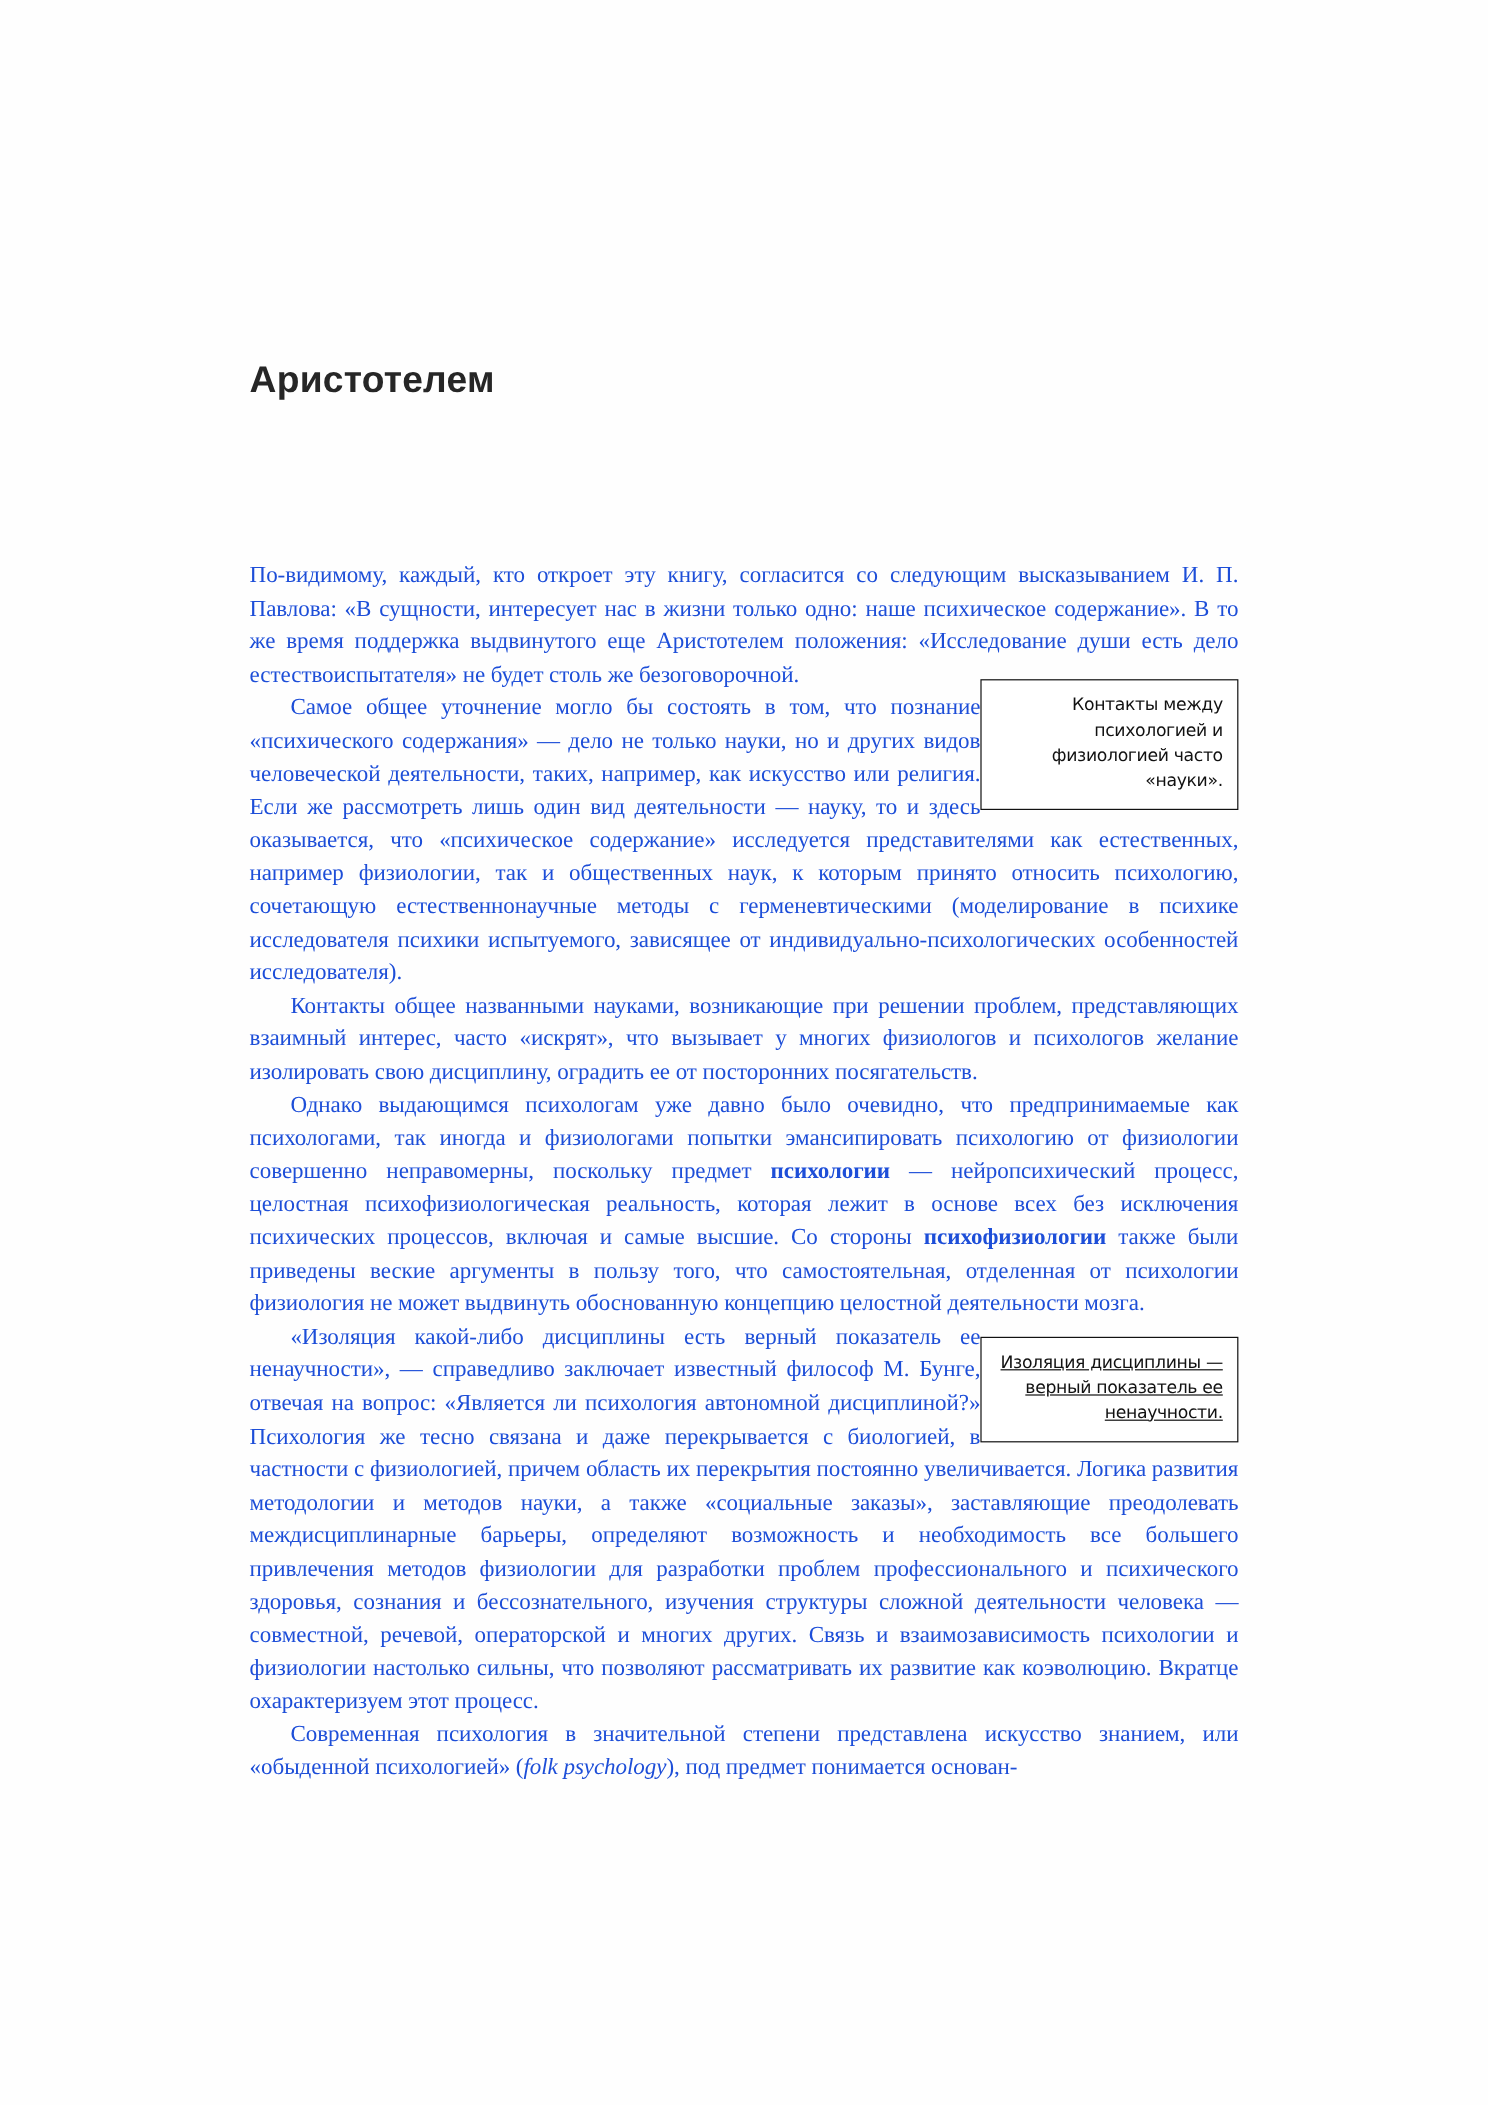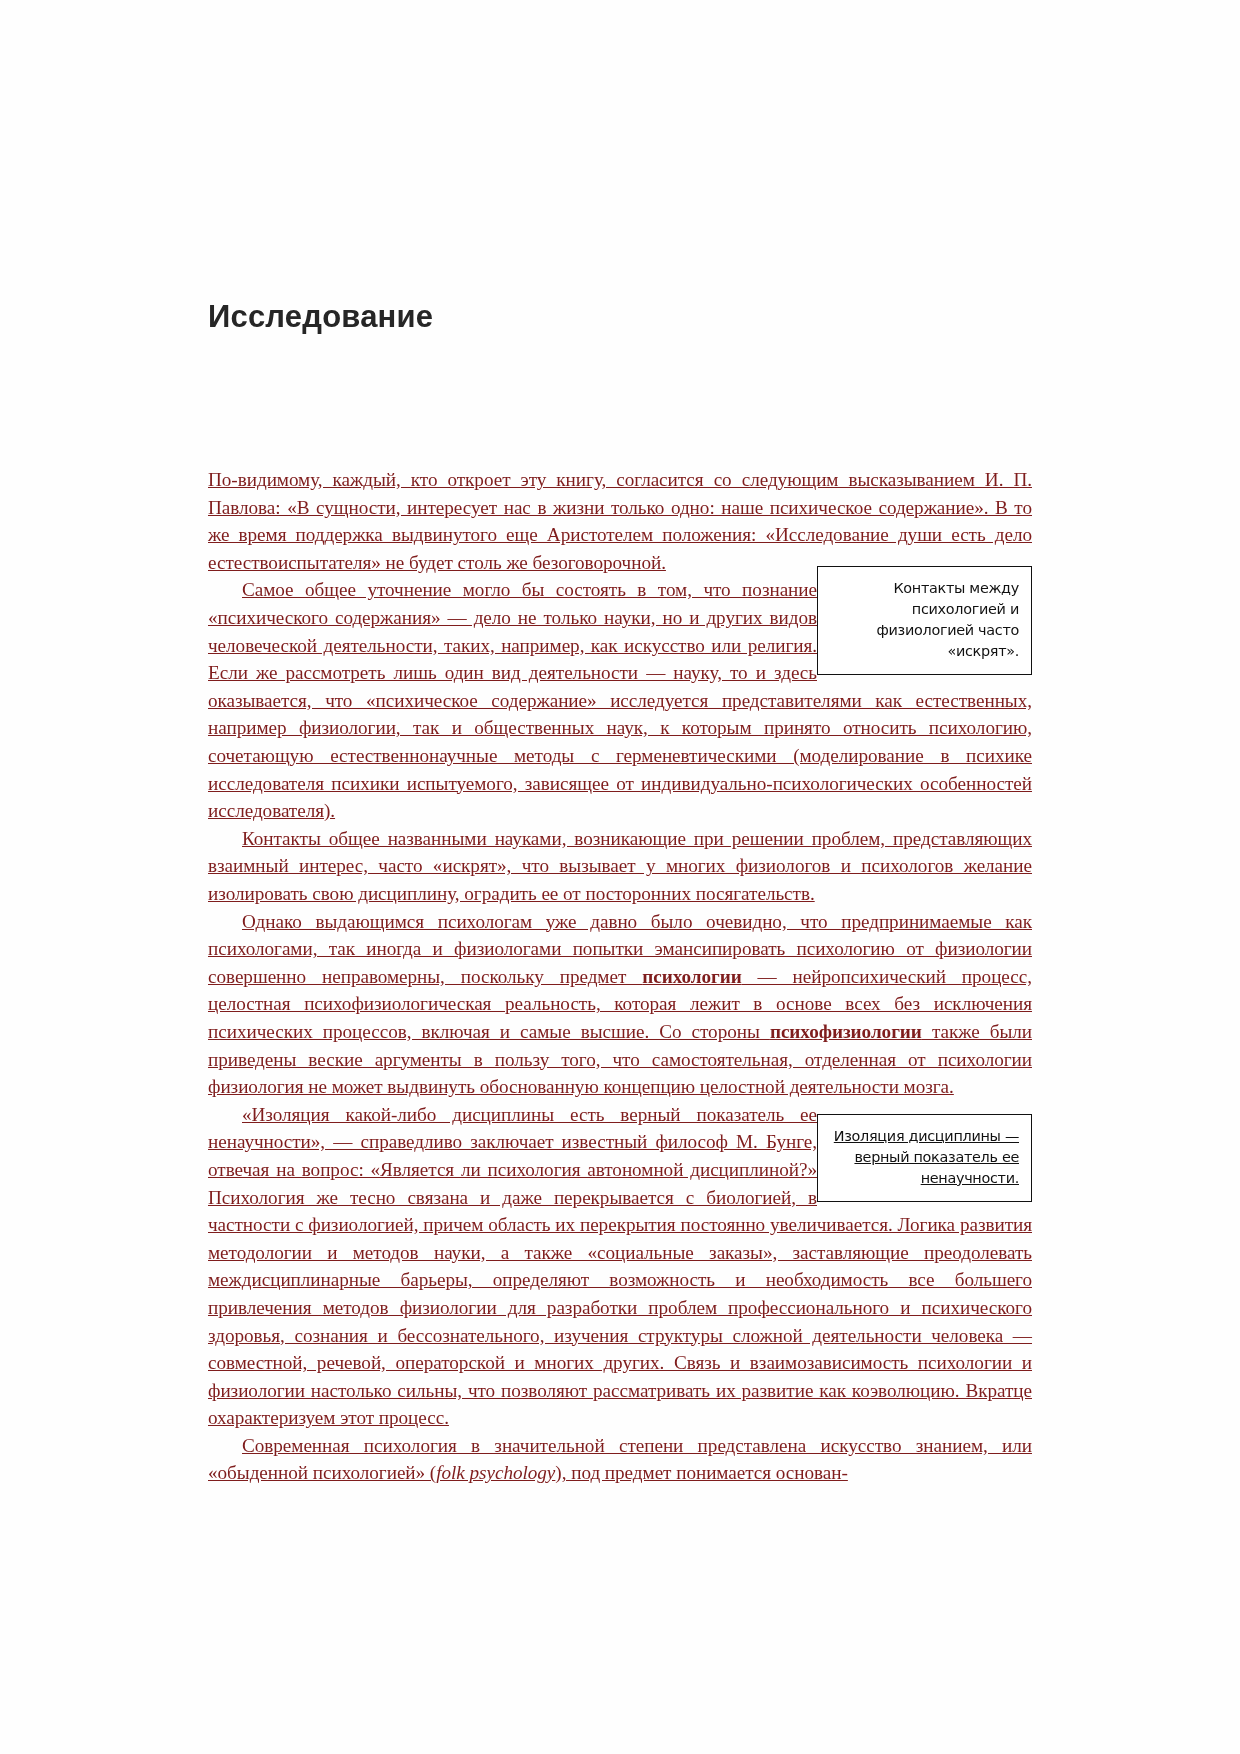--- a/index.html
+++ b/index.html
@@ -47,24 +47,23 @@
     margin-top: 132px;
   }
 
   p.para {
     margin: 0;
     padding: 0;
     font-size: 19.2px;
     line-height: 27.6px;
     text-align: justify;
     text-indent: 0;
-    color: #7f1d1d;
+    color: #1d4ed8;
     letter-spacing: -0.05px;
     hyphens: none;
-    text-decoration: underline;
   }
 
   p.para.indent {
     text-indent: 34px;
   }
 
   b, strong { font-weight: bold; }
   i, em { font-style: italic; }
 
   
@@ -94,26 +93,26 @@
     display: block;
     clear: both;
   }
 </style>
 </head>
 <body>
 
 <div class="page">
   <div class="content">
 
-    <h1 class="page-title">Исследование</h1>
+    <h1 class="page-title">Аристотелем</h1>
 
     <div class="body-copy clearfix">
 
       <aside class="note note-1">
-        <span>Контакты между психологией и физиологией часто «искрят».</span>
+        <span>Контакты между психологией и физиологией часто «науки».</span>
       </aside>
 
       <p class="para" id="p1">По-видимому, каждый, кто откроет эту книгу, согласится со следующим высказыванием И. П. Павлова: «В сущности, интересует нас в жизни только одно: наше психическое содержание». В то же время поддержка выдвинутого еще Аристотелем положения: «Исследование души есть дело естествоиспытателя» не будет столь же безоговорочной.</p>
 
       <p class="para indent" id="p2">Самое общее уточнение могло бы состоять в том, что познание «психического содержания» — дело не только науки, но и других видов человеческой деятельности, таких, например, как искусство или религия. Если же рассмотреть лишь один вид деятельности — науку, то и здесь оказывается, что «психическое содержание» исследуется представителями как естественных, например физиологии, так и общественных наук, к которым принято относить психологию, сочетающую естественнонаучные методы с герменевтическими (моделирование в психике исследователя психики испытуемого, зависящее от индивидуально-психологических особенностей исследователя).</p>
 
       <p class="para indent" id="p3">Контакты общее названными науками, возникающие при решении проблем, представляющих взаимный интерес, часто «искрят», что вызывает у многих физиологов и психологов желание изолировать свою дисциплину, оградить ее от посторонних посягательств.</p>
 
       <p class="para indent" id="p4"><span>Однако выдающимся психологам уже давно было очевидно, что предпринимаемые как психологами, так иногда и физиологами попытки эмансипировать психологию от физиологии совершенно неправомерны, поскольку предмет </span><b>психологии</b><span> — нейропсихический процесс, целостная психофизиологическая реальность, которая лежит в основе всех без исключения психических процессов, включая и самые высшие. Со стороны </span><b>психофизиологии</b><span> также были приведены веские аргументы в пользу того, что самостоятельная, отделенная от психологии физиология не может выдвинуть обоснованную концепцию целостной деятельности мозга.</span></p>
 

